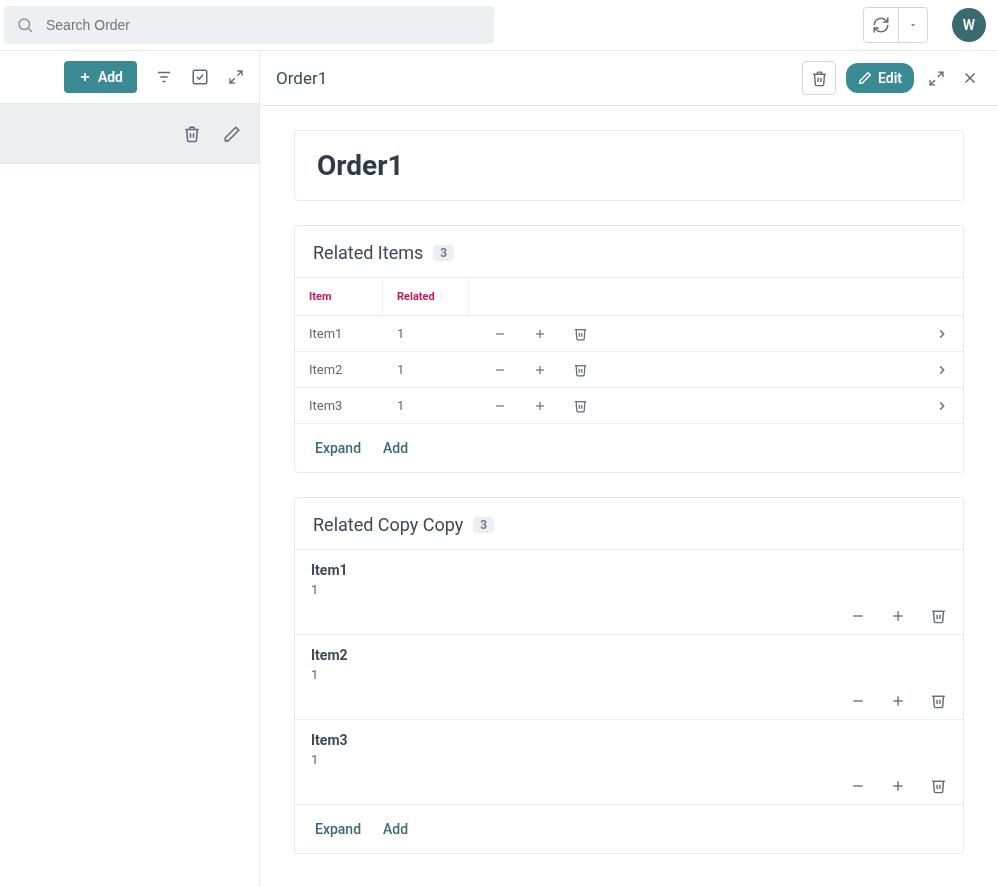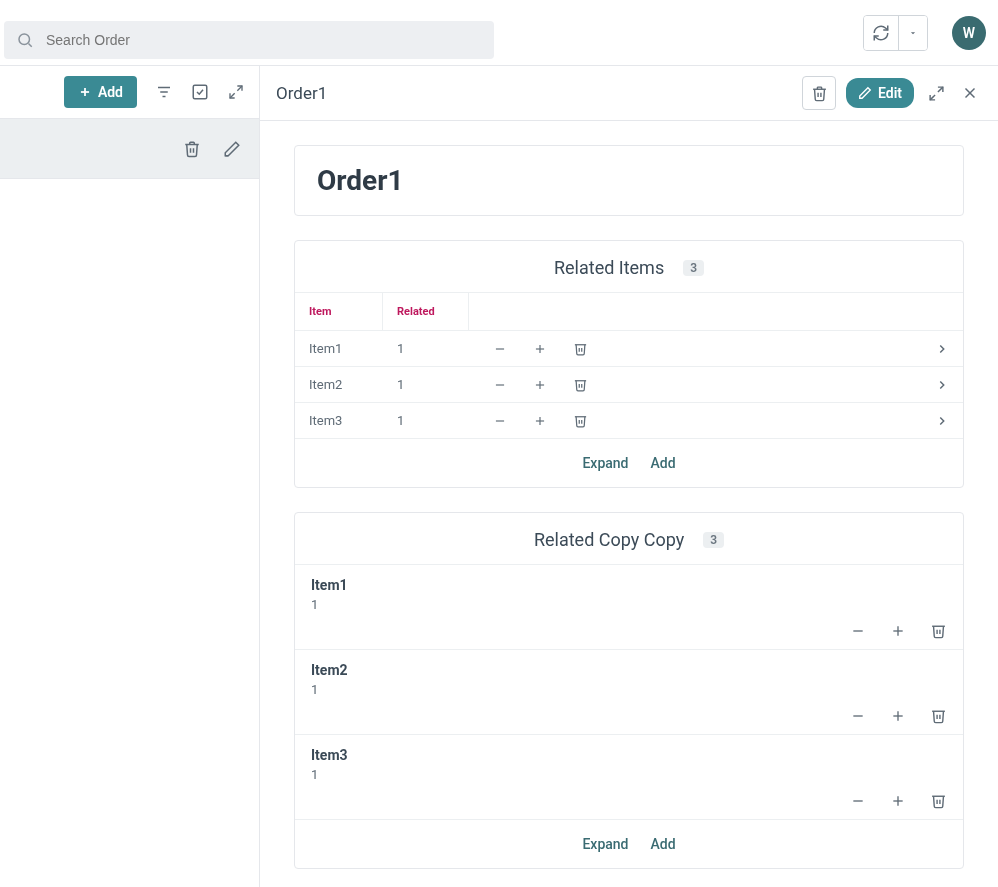--- a/index.html
+++ b/index.html
@@ -1,20 +1,20 @@
 <!DOCTYPE html>
 <html><head>
 <meta charset="utf-8">
 <style>
   * { box-sizing: border-box; }
   html,body { margin:0; padding:0; font-family: -apple-system, BlinkMacSystemFont, "Segoe UI", Roboto, Helvetica, Arial, sans-serif; font-size:14px; color:#2c3e50; background:#fff; }
   svg { display:block; }
 
   .topbar { display:flex; align-items:center; padding:6px 12px 6px 4px; gap:12px; }
-  .search-wrap { display:flex; align-items:center; background:#edeff2; border-radius:4px; width:490px; height:38px; padding:12px 12px; gap:10px;margin-top:15px; }
+  .search-wrap { display:flex; align-items:center; background:#edeff2; border-radius:4px; width:490px; height:38px; padding:12px 12px; gap:10px; }
   .search-wrap input { background:transparent; border:none; outline:none; font-size:14px; color:#666; flex:1; }
   .topbar-spacer { flex:1; }
   .sync-group { display:flex; border:1px solid #d0d5da; border-radius:4px; height:36px; overflow:hidden; }
   .sync-btn { width:34px; display:flex; align-items:center; justify-content:center; background:#fff; }
   .sync-sep { width:1px; background:#d0d5da; }
   .sync-drop { width:28px; display:flex; align-items:center; justify-content:center; background:#fff; }
   .avatar { width:34px; height:34px; border-radius:50%; background:#3a6b70; color:#fff; display:flex; align-items:center; justify-content:center; font-weight:600; margin-left:12px; }
 
   .body { display:flex; border-top:1px solid #e5e7eb; min-height:calc(100vh - 50px); }
   .sidebar { width:260px; border-right:1px solid #e5e7eb; }
@@ -28,36 +28,36 @@
   .main-header { display:flex; align-items:center; padding:10px 16px; gap:10px; border-bottom:1px solid #e5e7eb; }
   .main-title { font-size:17px; color:#3b4a57; }
   .mh-spacer { flex:1; }
   .outline-icon-btn { width:34px; height:34px; border:1px solid #d0d5da; border-radius:4px; display:flex; align-items:center; justify-content:center; color:#5f6b76; cursor:pointer; }
   .edit-btn { display:inline-flex; align-items:center; gap:6px; background:#3a8a94; color:#fff; border-radius:12px; padding:7px 12px; font-weight:600; font-size:14px; cursor:pointer; }
   .plain-icon-btn { width:24px; height:24px; display:flex; align-items:center; justify-content:center; color:#5f6b76; cursor:pointer; }
 
   .content { padding:24px 34px; }
   .card { background:#fff; border:1px solid #e5e7eb; border-radius:4px; margin-bottom:24px; }
   .card-title-big { padding:18px 22px; font-size:28px; font-weight:700; color:#2f3b46; }
-  .section-head { display:flex; align-items:center; gap:19px; padding:16px 18px 14px; font-size:18px; color:#3b4a57; border-bottom:1px solid #eceff1;justify-content:center; }
+  .section-head { display:flex; align-items:center; gap:10px; padding:16px 18px 14px; font-size:18px; color:#3b4a57; border-bottom:1px solid #eceff1; }
   .badge { background:#eceff1; color:#6b7680; font-size:12px; border-radius:4px; padding:1px 7px; font-weight:600; }
 
   .thead { display:flex; padding:0 14px; border-bottom:1px solid #eceff1; }
   .th { font-size:11px; font-weight:700; color:#be185d; padding:12px 0; }
   .col-item { width:74px; border-right:1px solid #eceff1; padding-left:0; }
   .col-amount { width:86px; padding-left:14px; border-right:1px solid #eceff1; }
 
   .trow { display:flex; align-items:center; padding:0 14px; height:36px; border-bottom:1px solid #eceff1; font-size:13px; color:#5f6b76; }
   .trow .c-item { width:74px; }
   .trow .c-amount { width:86px; padding-left:14px; }
   .trow .c-actions { display:flex; align-items:center; gap:26px; padding-left:24px; }
   .trow .c-grow { flex:1; }
   .chev { color:#5f6b76; }
 
-  .card-footer { display:flex; justify-content:center; gap:22px; padding:16px 20px; font-size:14px; color:#3a6b72; font-weight:500; }
+  .card-footer { display:flex; justify-content:flex-start; gap:22px; padding:16px 20px; font-size:14px; color:#3a6b72; font-weight:500; }
   .card-footer span { cursor:pointer; }
 
   .copy-row { padding:12px 16px 10px; border-bottom:1px solid #eceff1; }
   .copy-name { font-size:14px; font-weight:700; color:#3b4a57; margin-bottom:4px; }
   .copy-amount { font-size:13px; color:#5f6b76; margin-bottom:10px; }
   .copy-actions { display:flex; justify-content:flex-end; align-items:center; gap:24px; color:#5f6b76; }
 </style>
 </head>
 <body>
 

